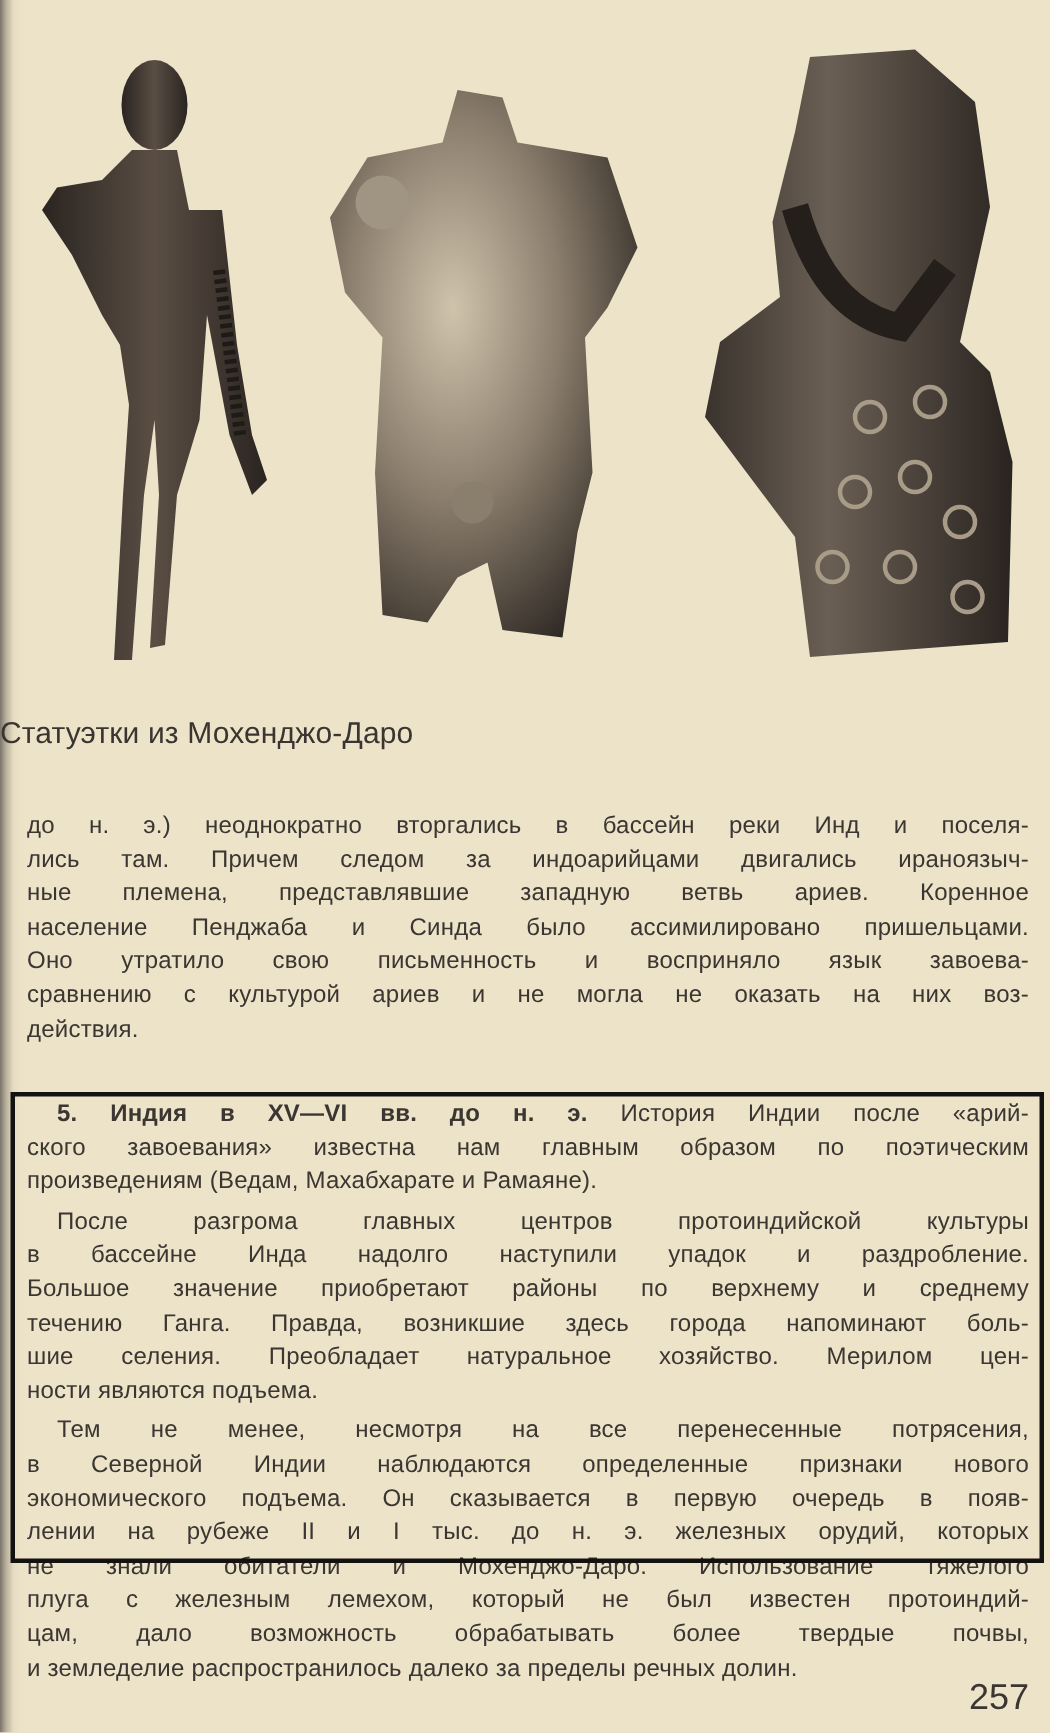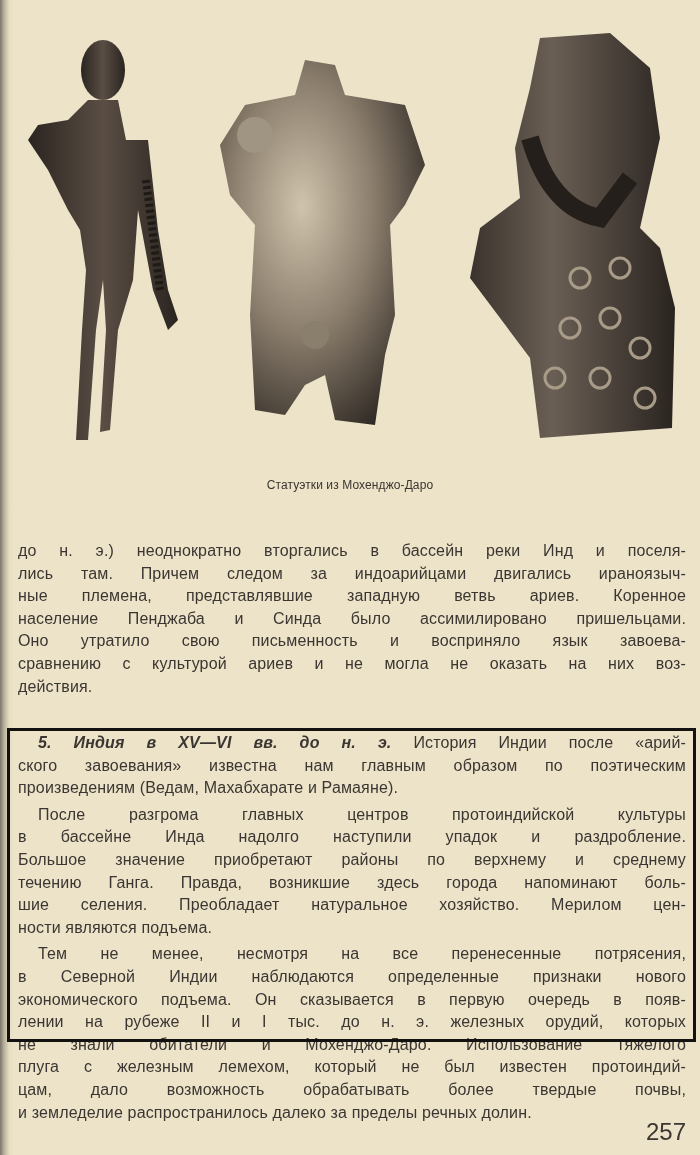--- a/index.html
+++ b/index.html
@@ -13,32 +13,32 @@
     .page {
       position: absolute; left: 0; top: 0; width: 700px; height: 1155px;
       background:
         linear-gradient(90deg, #7a756c 0px, #b8b09b 4px, #e6dcc1 9px, #ece3c9 14px, #ece3c9 100%);
     }
     .figure {
       position: absolute; left: 0; top: 0; width: 700px; height: 470px;
     }
     .statue { position: absolute; }
     .caption {
-      position: absolute; left: 0; top: 478px; width: 700px; text-align: center;
-      font-size: 12px; color: #3a3530; letter-spacing: 0.1px;
+      position: absolute; left: 0; top: 478px; width: 700px; text-align: left;
+      font-size: 20px; color: #3a3530; letter-spacing: 0.1px;
     }
     .text-block {
       position: absolute; left: 18px; width: 668px;
       font-size: 16px; line-height: 22.6px; color: #3b3631;
       letter-spacing: 0.15px;
     }
     .line { display: block; white-space: nowrap; text-align: justify; text-align-last: justify; }
     .line.last { text-align-last: left; }
     .indent { padding-left: 20px; }
-    .bold { font-weight: bold; font-style: italic; }
+    .bold { font-weight: bold; }
     .highlight-box {
       position: absolute; left: 7px; top: 728px; width: 683px; height: 308px;
       border: 3px solid #141210;
       pointer-events: none;
     }
     .footer-left {
       position: absolute; left: 10px; top: 1164px; font-size: 13.5px; color: #3b3631; margin-left: 14px;
     }
     .page-number {
       position: absolute; right: 14px; top: 1118px; font-size: 24px; color: #3b3631;

